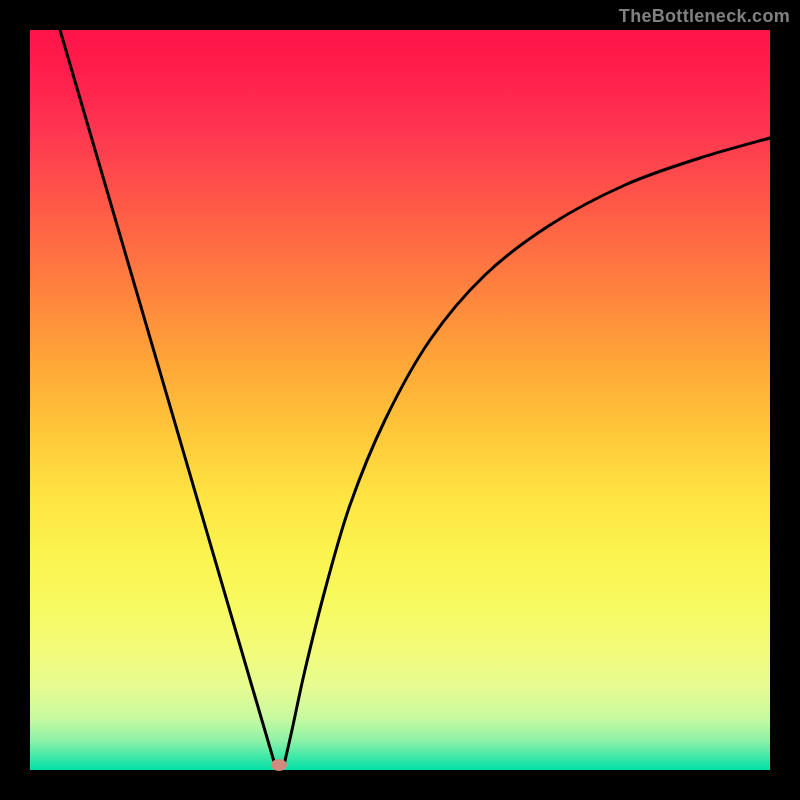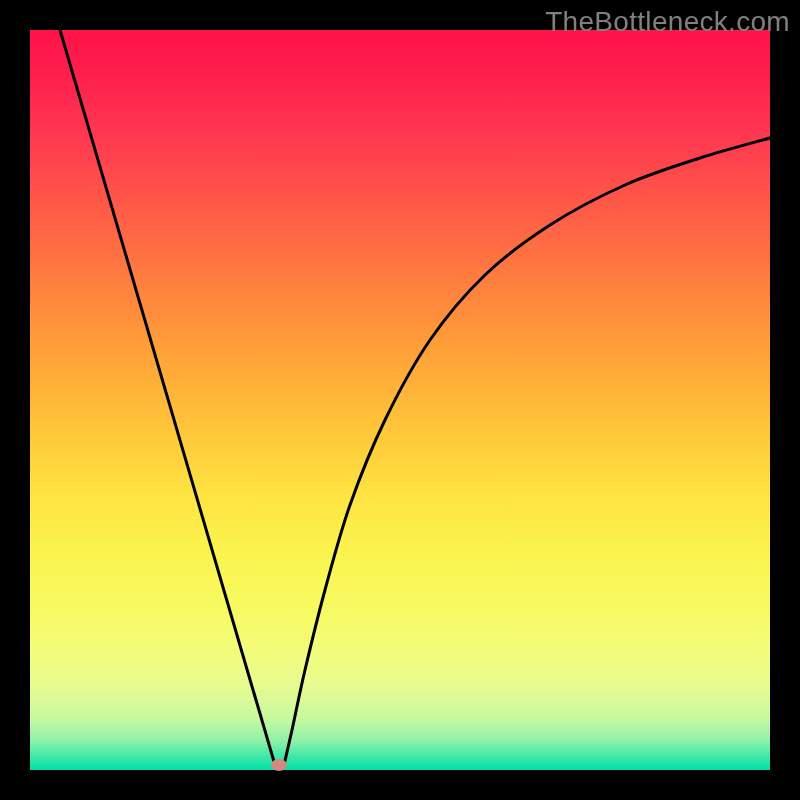--- a/index.html
+++ b/index.html
@@ -35,22 +35,22 @@
       #8ff2a7 96%,
       #47e9a9 98%,
       #00e0a6 100%
     );
   }
   .watermark {
     position: absolute;
     top: 6px;
     right: 10px;
     color: #808080;
-    font-size: 28px;
-    font-weight: 400;
+    font-size: 18px;
+    font-weight: 700;
     letter-spacing: 0.3px;
     user-select: none;
   }
   svg.curve {
     position: absolute;
     left: 0;
     top: 0;
     width: 740px;
     height: 740px;
     overflow: visible;

